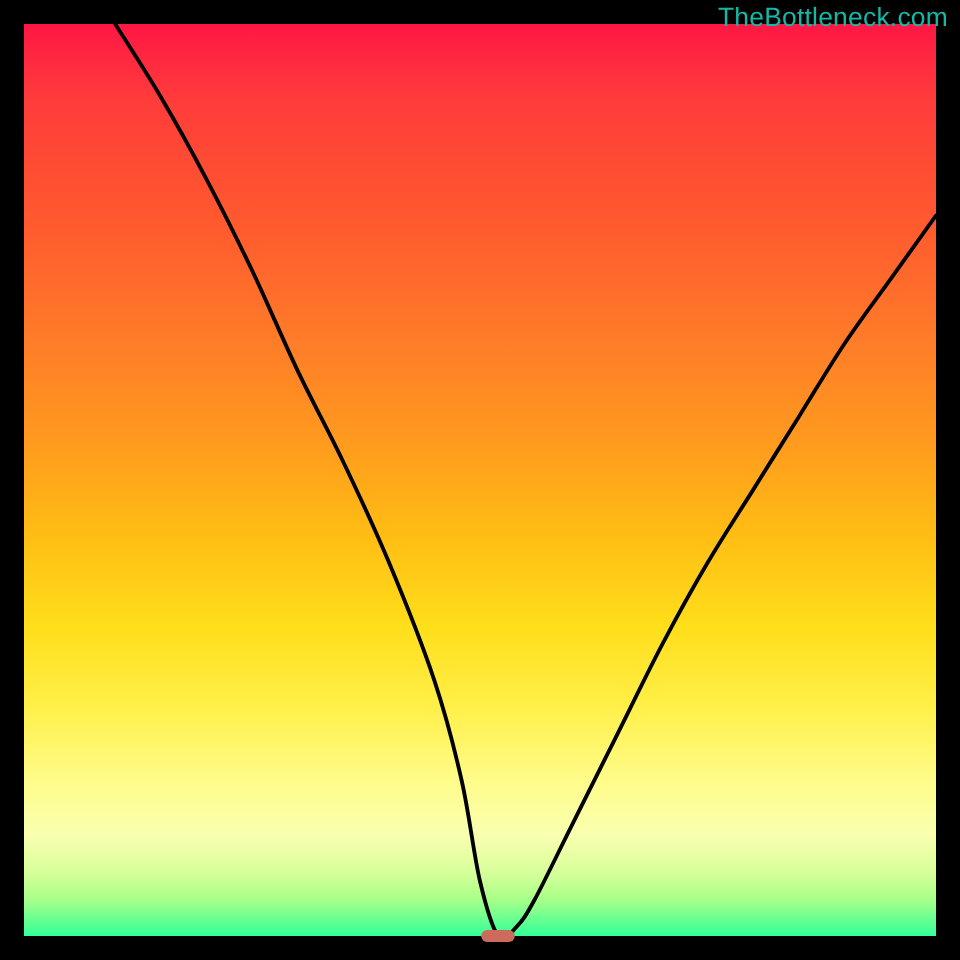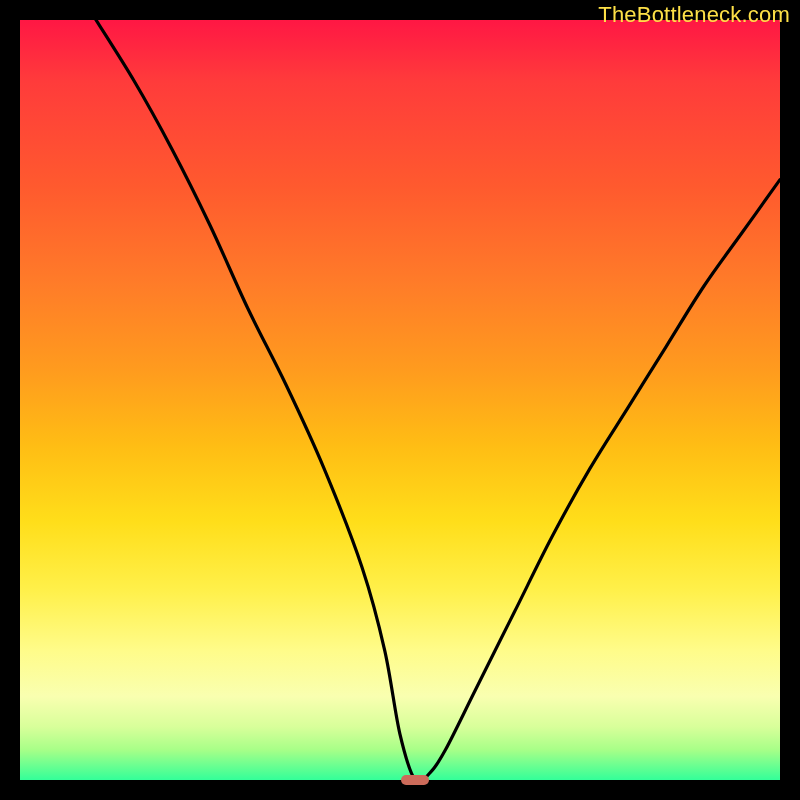--- a/index.html
+++ b/index.html
@@ -59,21 +59,21 @@
     position: absolute;
     left: 0;
     top: 0;
     width: 760px;
     height: 760px;
   }
   .watermark {
     position: absolute;
     top: 2px;
     right: 10px;
-    color: #fde047;
+    color: #14b8a6;
     font-size: 22px;
     font-weight: 500;
     letter-spacing: 0.2px;
   }
   .marker {
     position: absolute;
     background: #cc6b5a;
     border-radius: 5px;
   }
 </style>

